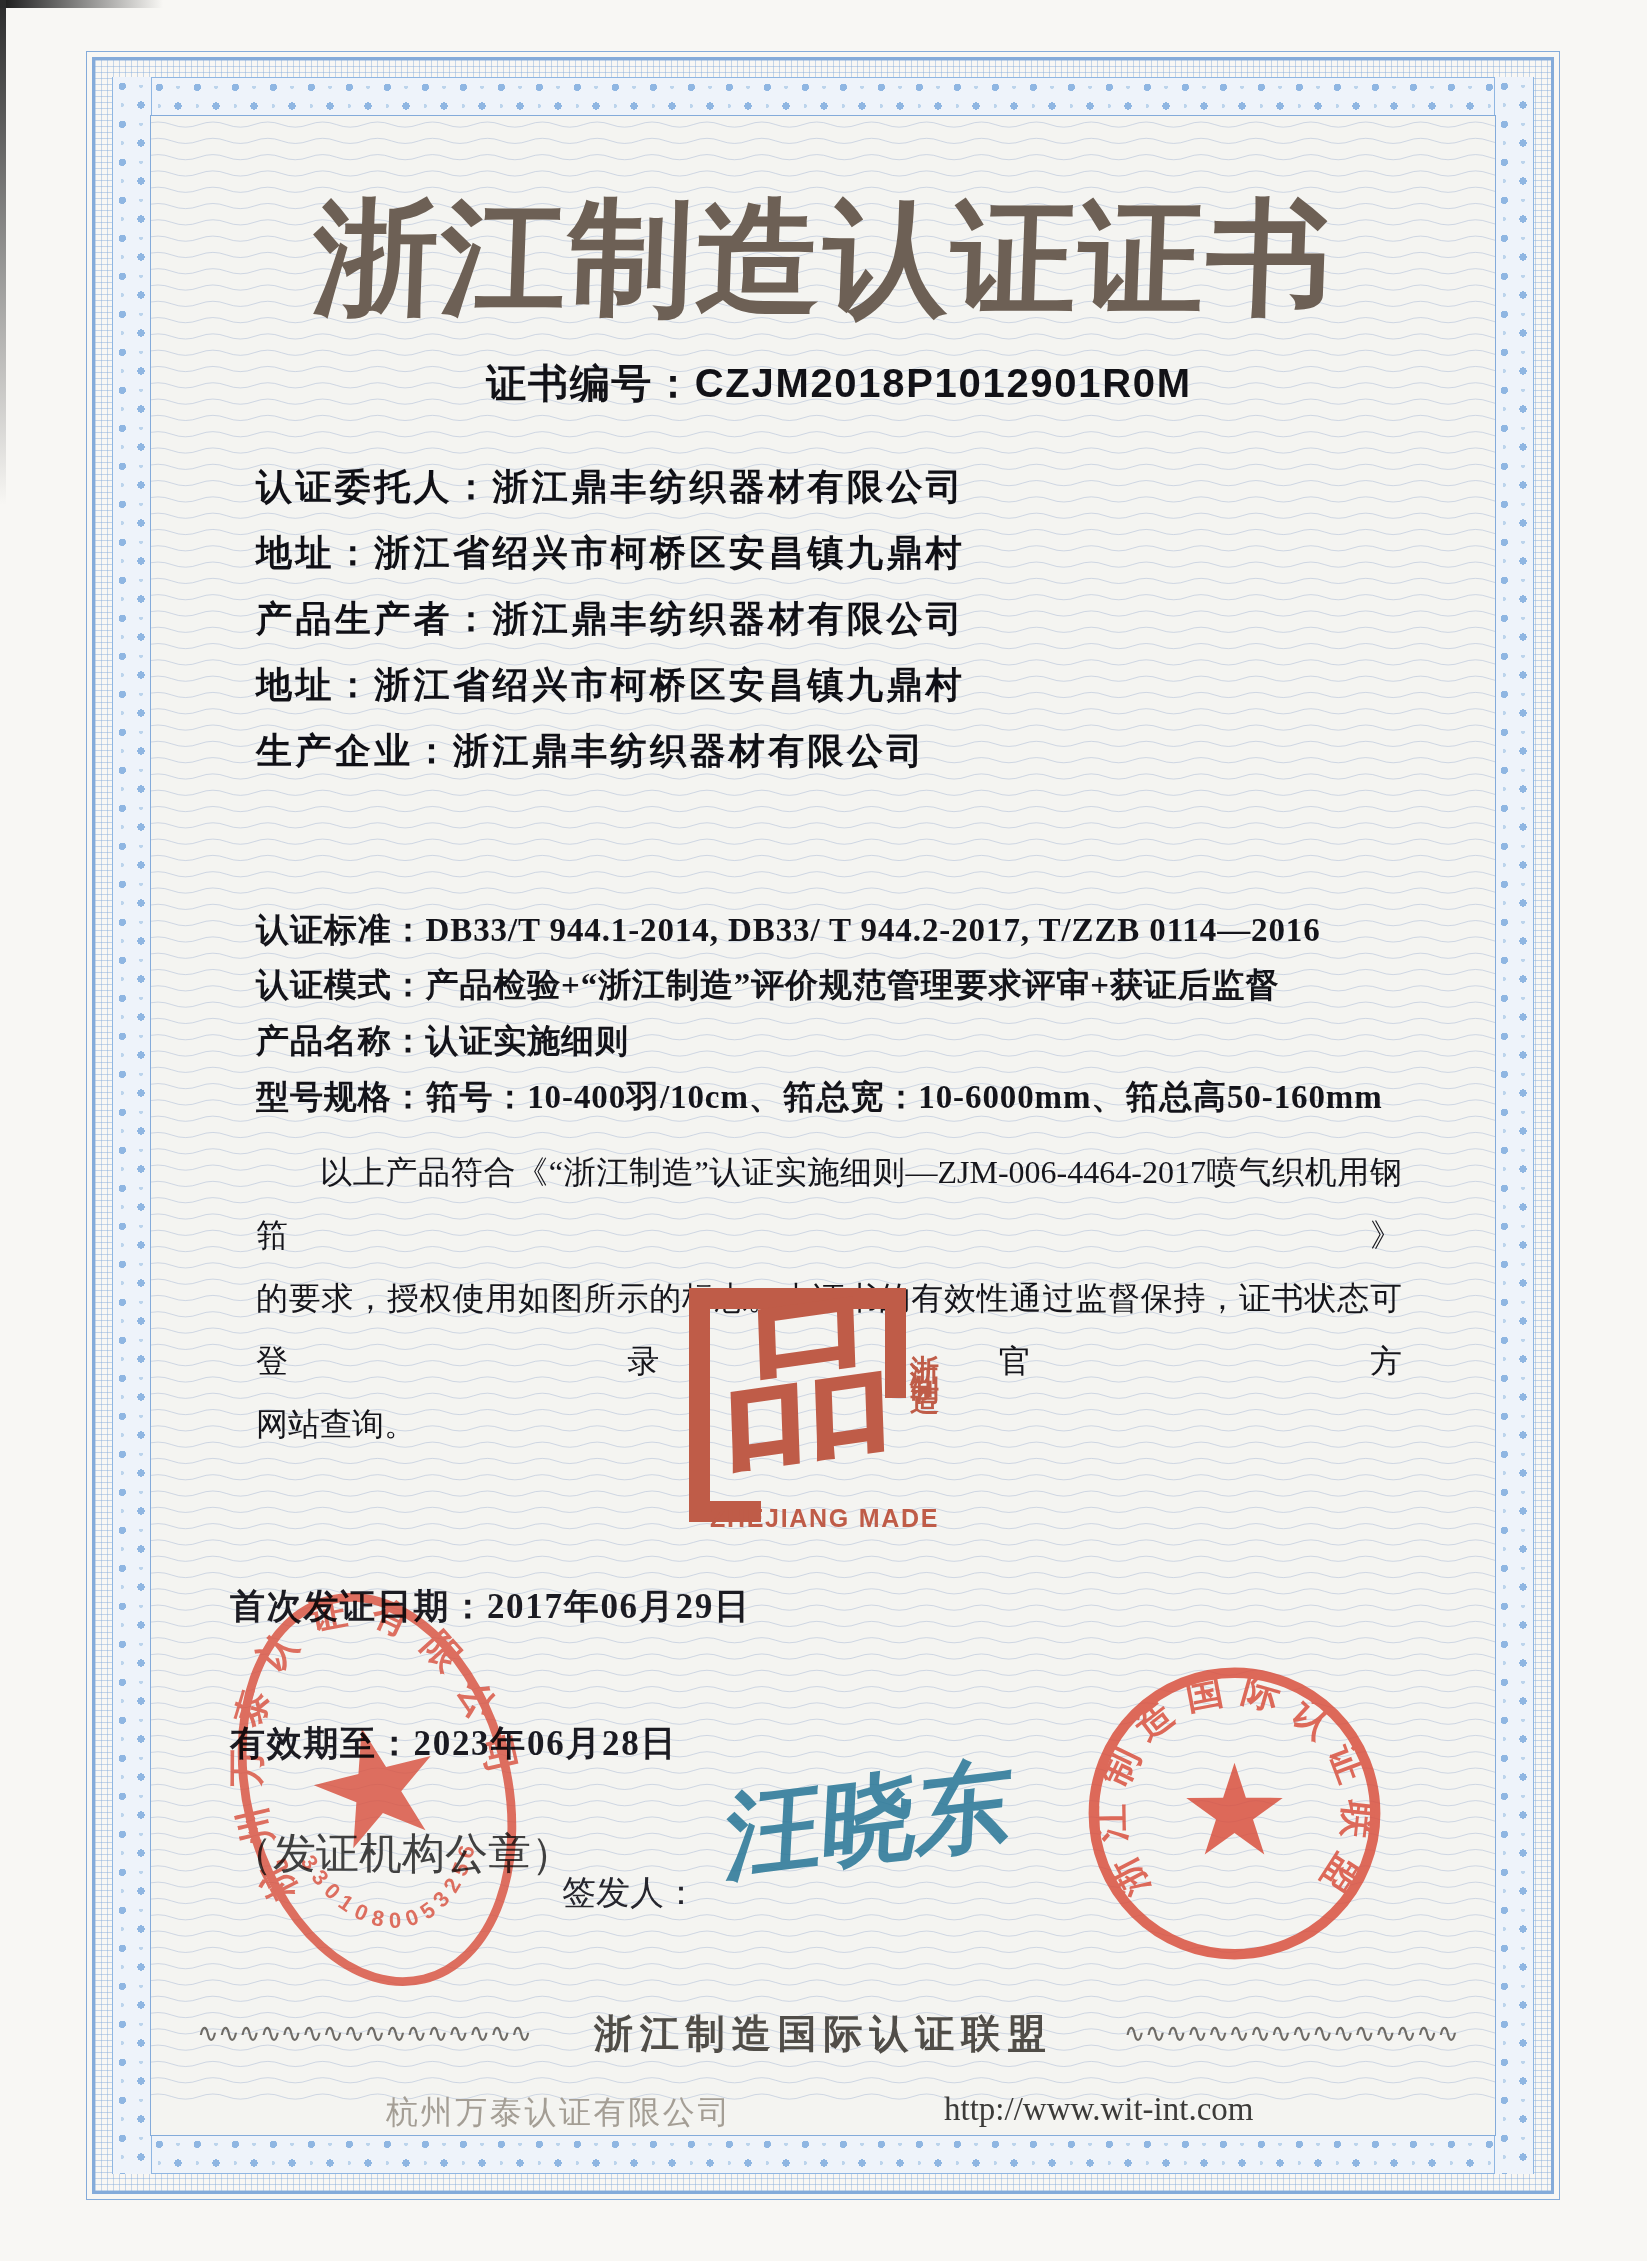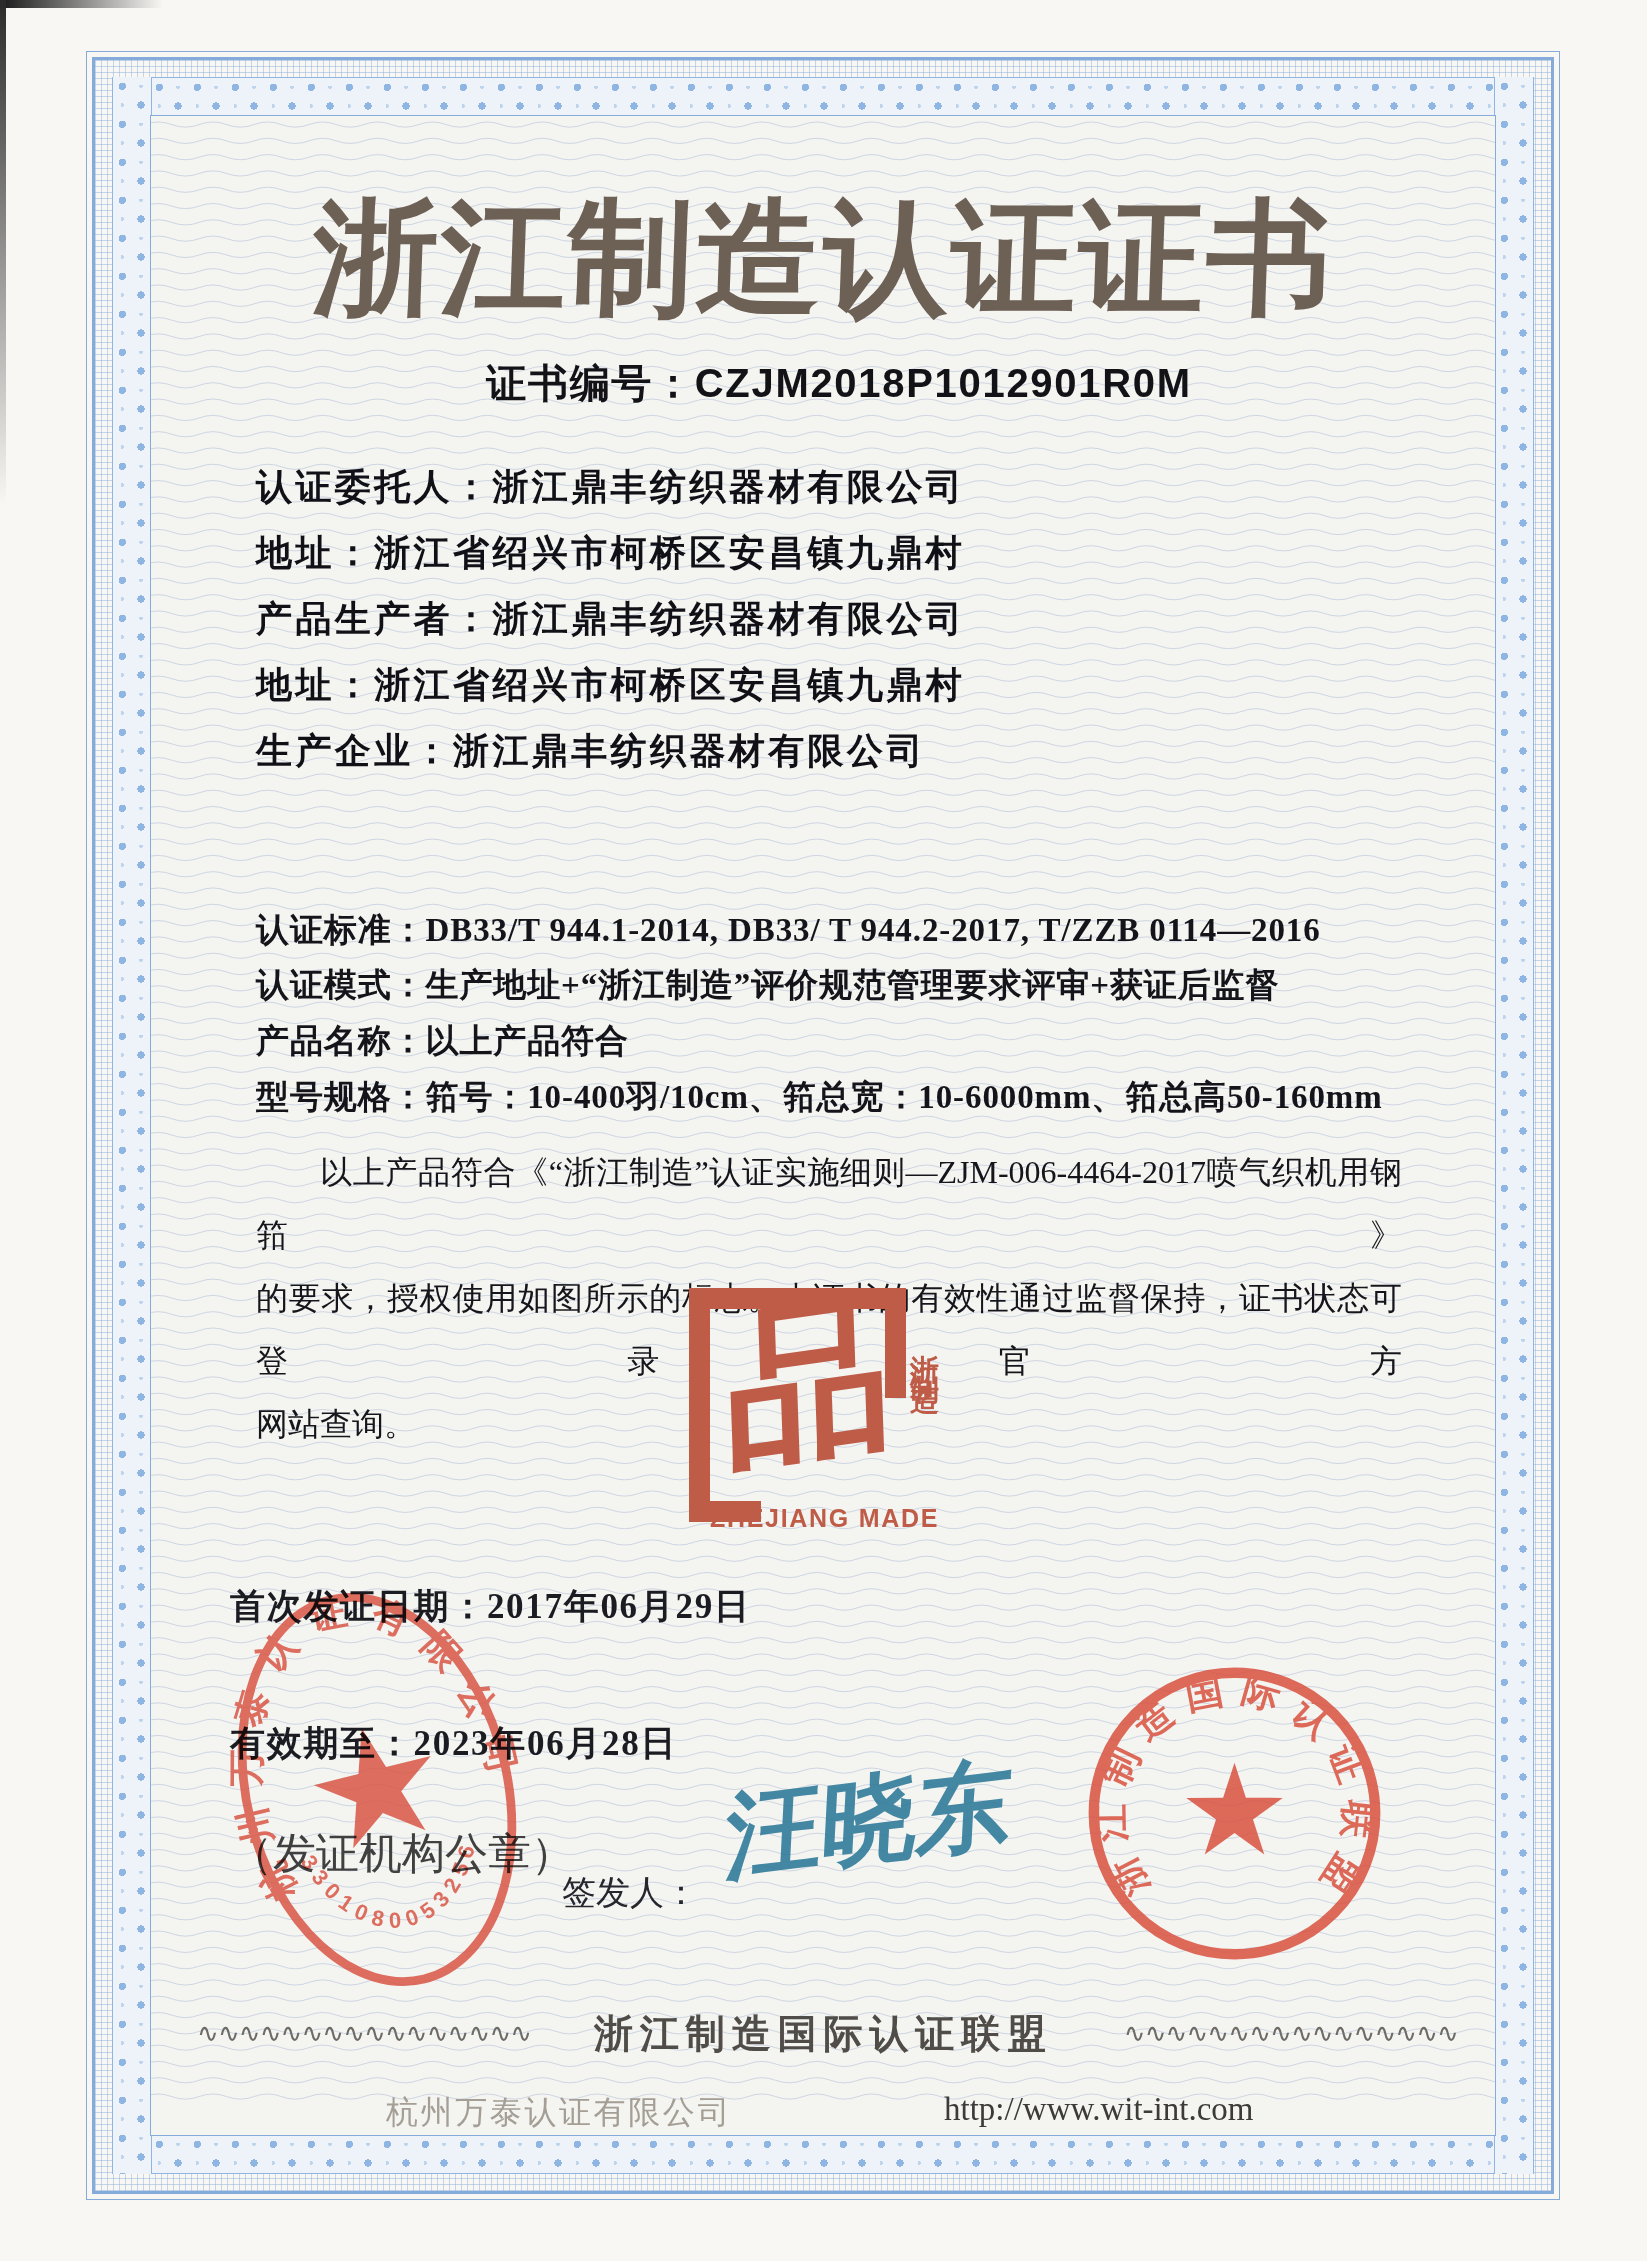--- a/index.html
+++ b/index.html
@@ -280,24 +280,24 @@
       <span>地址：</span><span>浙江省绍兴市柯桥区安昌镇九鼎村</span>
     </div>
     <div class="iline" style="top:727px">
       <span>生产企业：</span><span>浙江鼎丰纺织器材有限公司</span>
     </div>
 
     <div class="sline" style="top:908px">
       <span>认证标准：</span><span>DB33/T 944.1-2014, DB33/ T 944.2-2017, T/ZZB 0114—2016</span>
     </div>
     <div class="sline" style="top:963px">
-      <span>认证模式：</span><span>生产地址+“浙江制造”评价规范管理要求评审+获证后监督</span>
+      <span>认证模式：</span><span>产品检验+“浙江制造”评价规范管理要求评审+获证后监督</span>
     </div>
     <div class="sline" style="top:1019px">
-      <span>产品名称：</span><span>以上产品符合</span>
+      <span>产品名称：</span><span>认证实施细则</span>
     </div>
     <div class="sline" style="top:1075px">
       <span>型号规格：</span><span>筘号：10-400羽/10cm、筘总宽：10-6000mm、筘总高50-160mm</span>
     </div>
 
     <div class="statement">
       <div class="st first">以上产品符合《“浙江制造”认证实施细则—ZJM-006-4464-2017喷气织机用钢筘》</div>
       <div class="st">的要求，授权使用如图所示的标志。本证书的有效性通过监督保持，证书状态可登录官方</div>
       <div class="st last">网站查询。</div>
     </div>

